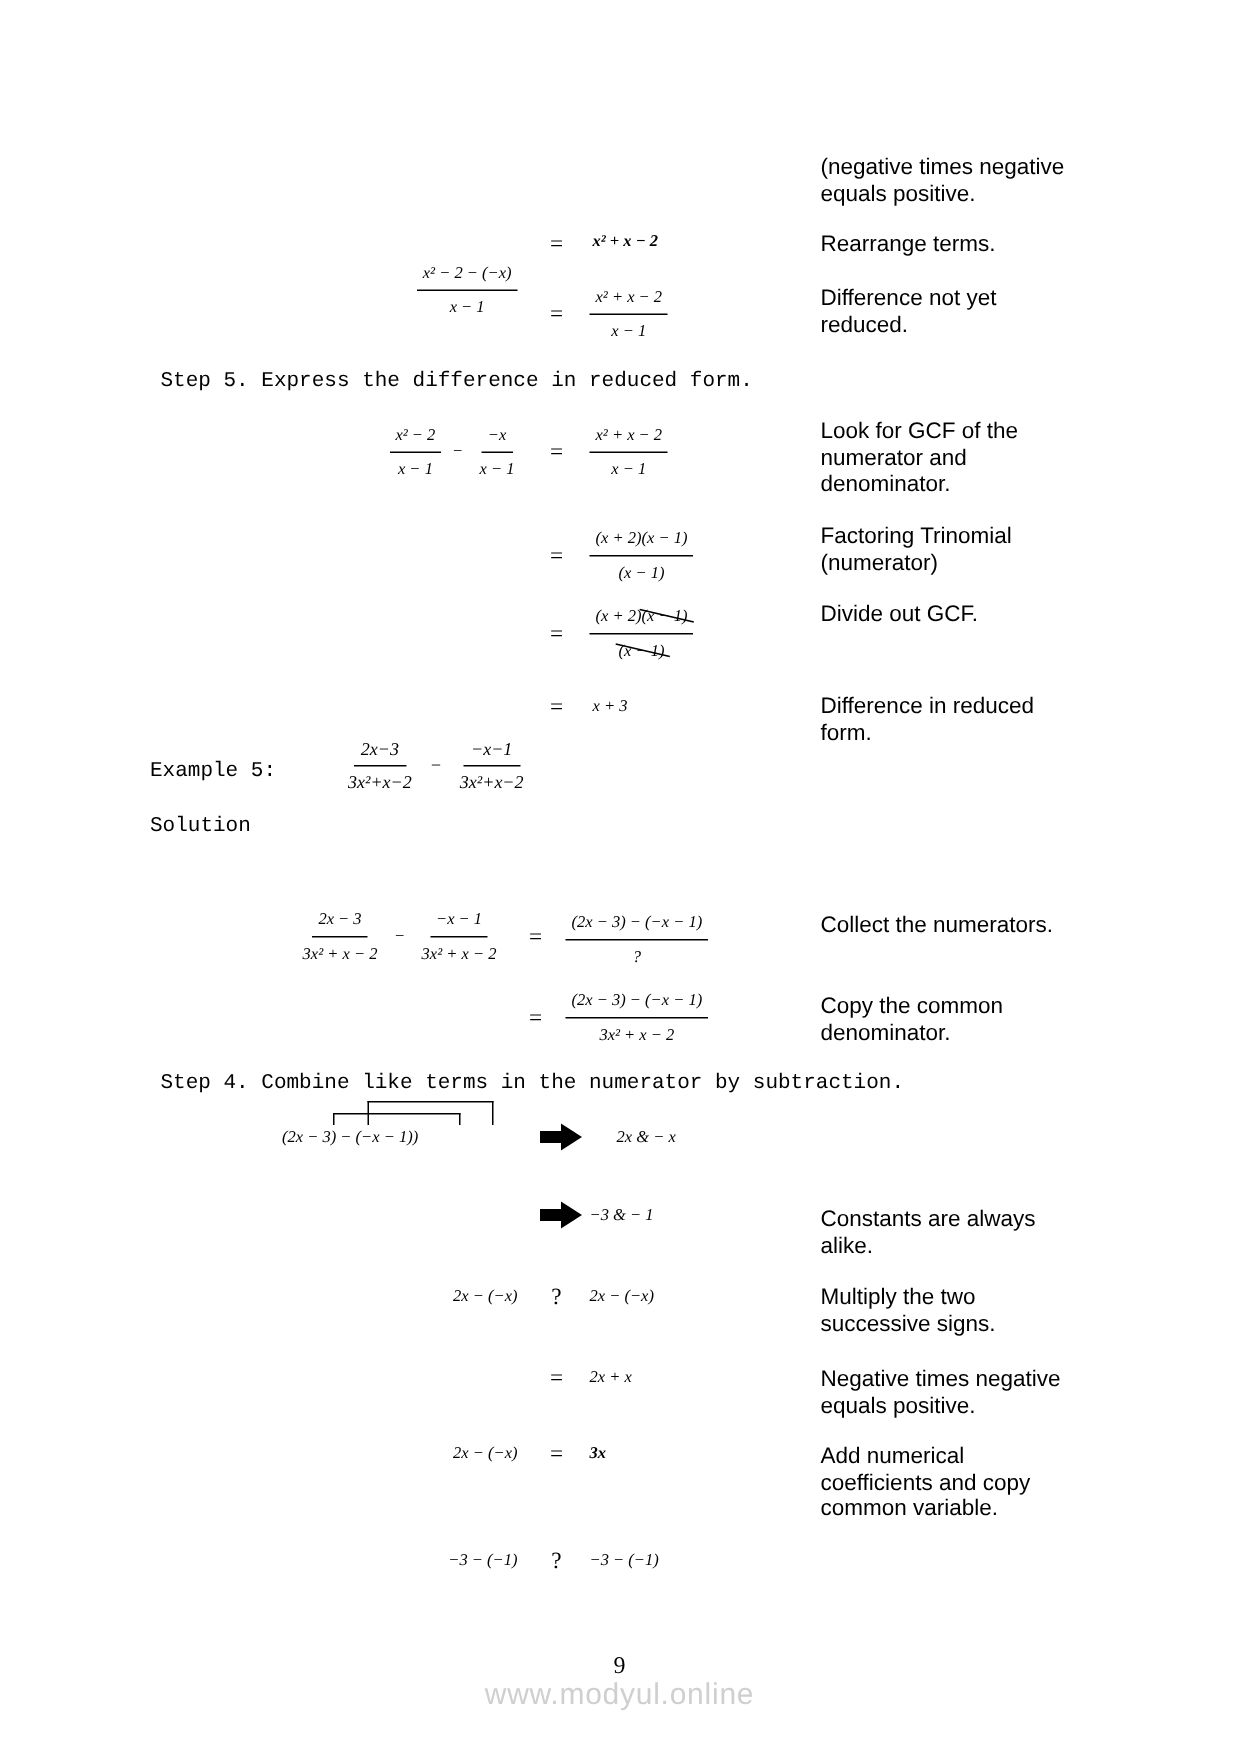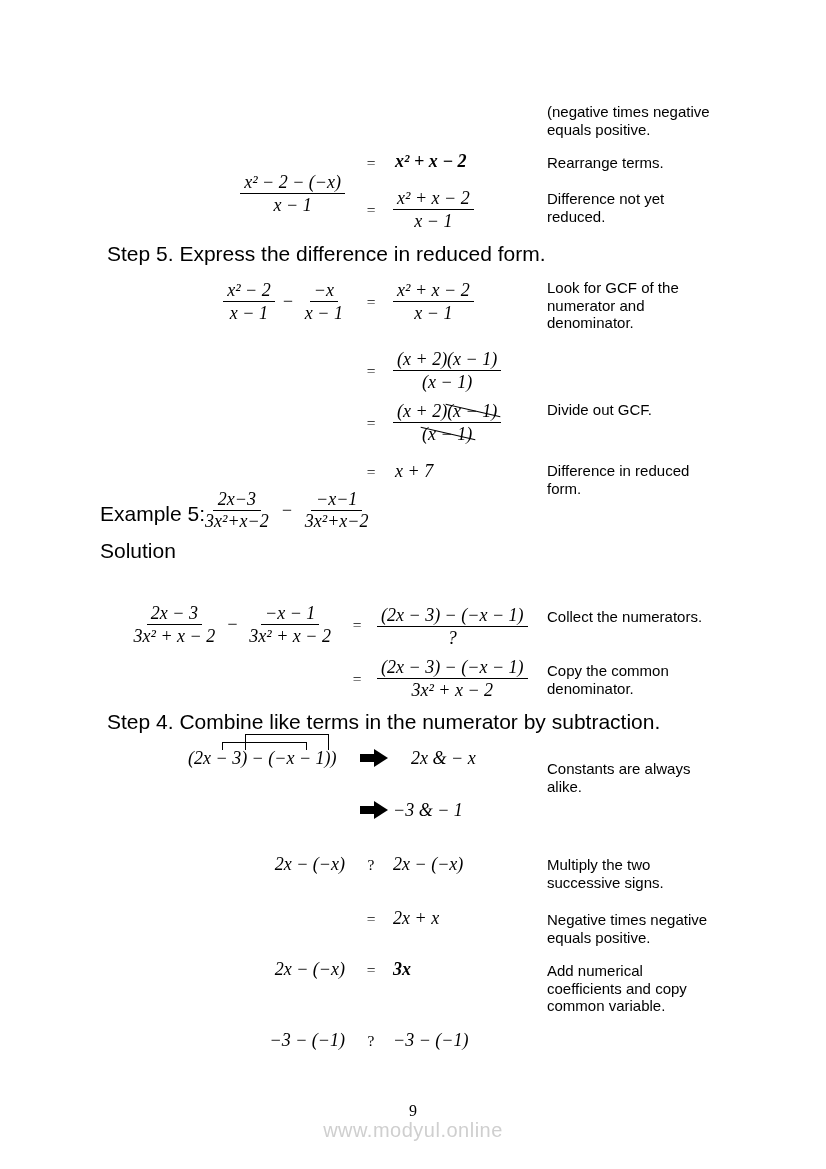--- a/index.html
+++ b/index.html
@@ -1,37 +1,37 @@
 <!DOCTYPE html>
 <html><head>
 <meta charset="utf-8">
 <style>
   html,body{margin:0;padding:0;background:#ffffff;}
   .page{
     position:relative;width:826px;height:1169px;background:#ffffff;
     font-family:"Liberation Sans",sans-serif;color:#000;overflow:hidden;
   }
   .heading{
-    position:absolute;font-size:21px;line-height:18px;white-space:nowrap;
+    position:absolute;font-size:14px;line-height:18px;white-space:nowrap;font-family:Liberation Mono, monospace;
   }
   .label{
     position:absolute;left:547px;width:205px;font-size:15px;line-height:17.5px;
     white-space:pre-line;
   }
   .rel{
     position:absolute;left:358px;width:26px;text-align:center;
     font-family:"Liberation Serif",serif;font-size:15.5px;line-height:19px;
   }
   .rel.shift{left:344px;}
   .math{
     position:absolute;font-family:"Liberation Serif",serif;font-style:italic;
-    font-size:18px;line-height:19px;display:inline-flex;align-items:center;
+    font-size:11px;line-height:19px;display:inline-flex;align-items:center;
     white-space:pre;
   }
-  .math.big{font-size:18px;}
+  .math.big{font-size:12px;margin-left:27px;}
   .math.bold{font-weight:bold;}
   .frac{display:inline-flex;flex-direction:column;align-items:center;text-align:center;}
   .frac .num{line-height:18px;padding:0 4px 2px 4px;border-bottom:1.1px solid #000;}
   .frac .den{line-height:18px;padding:2px 4px 0 4px;font-style:italic;}
   .big .frac .num{line-height:19px;padding:0 5px 1px 5px;}
   .big .frac .den{line-height:19px;padding:1px 5px 0 5px;}
   .mop{padding:0 7px;}
   .struck{position:relative;display:inline-block;}
   .struck::after{
     content:"";position:absolute;left:-2px;right:-4px;top:42%;
@@ -90,32 +90,34 @@
     <span class="frac"><span class="num">x² + x − 2</span><span class="den">x − 1</span></span>
   </div>
   <div class="label" style="top:279px">Look for GCF of the
 numerator and
 denominator.</div>
 
   <div class="rel" style="top:361px">=</div>
   <div class="math" style="left:393px;top:350px">
     <span class="frac"><span class="num">(x + 2)(x − 1)</span><span class="den">(x − 1)</span></span>
   </div>
+  <div class="label" style="top:349px">Factoring Trinomial
+(numerator)</div>
 
   <div class="rel" style="top:413px">=</div>
   <div class="math" style="left:393px;top:402px">
     <span class="frac">
       <span class="num"><span>(x + 2)</span><span class="struck">(x − 1)</span></span>
       <span class="den"><span class="struck">(x − 1)</span></span>
     </span>
   </div>
   <div class="label" style="top:401px">Divide out GCF.</div>
 
   <div class="rel" style="top:462px">=</div>
-  <div class="math" style="left:395px;top:462px">x + 7</div>
+  <div class="math" style="left:395px;top:462px">x + 3</div>
   <div class="label" style="top:462px">Difference in reduced
 form.</div>
 
   <div class="heading" style="left:100px;top:505px">Example 5:</div>
   <div class="math big" style="left:200px;top:490px">
     <span class="frac"><span class="num">2x−3</span><span class="den">3x²+x−2</span></span>
     <span class="mop">−</span>
     <span class="frac"><span class="num">−x−1</span><span class="den">3x²+x−2</span></span>
   </div>
 
@@ -148,21 +150,21 @@
       <span class="shaft"></span>
       <span class="head"></span>
     </div>
   <div class="math" style="left:411px;top:749px">2x &amp; − x</div>
 
   <div class="arrowshape" style="left:360px;top:801px">
       <span class="shaft"></span>
       <span class="head"></span>
     </div>
   <div class="math" style="left:393px;top:801px">−3 &amp; − 1</div>
-  <div class="label" style="top:760px">Constants are always
+  <div class="label" style="top:804px">Constants are always
 alike.</div>
 
   <div class="math" style="right:481px;top:855px">2x − (−x)</div>
   <div class="rel" style="top:855px">?</div>
   <div class="math" style="left:393px;top:855px">2x − (−x)</div>
   <div class="label" style="top:856px">Multiply the two
 successive signs.</div>
 
   <div class="rel" style="top:909px">=</div>
   <div class="math" style="left:393px;top:909px">2x + x</div>

